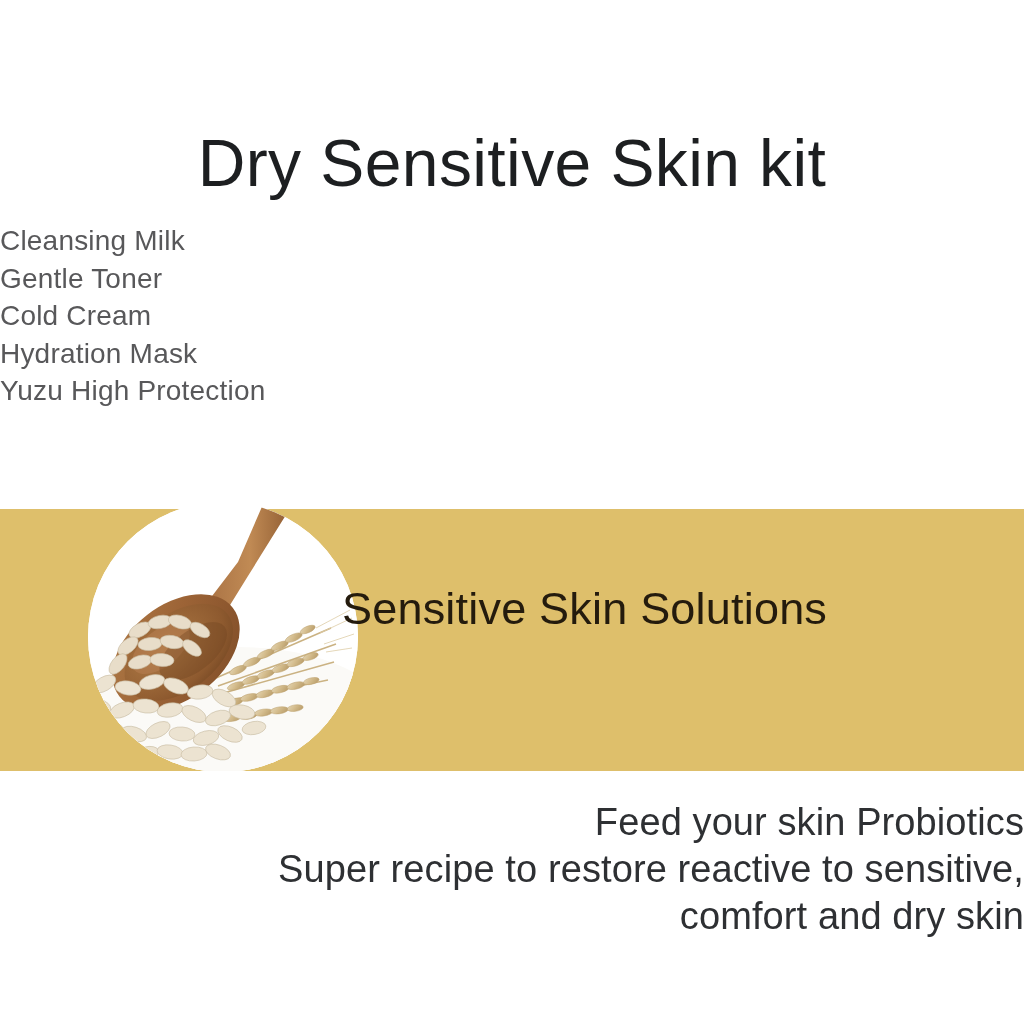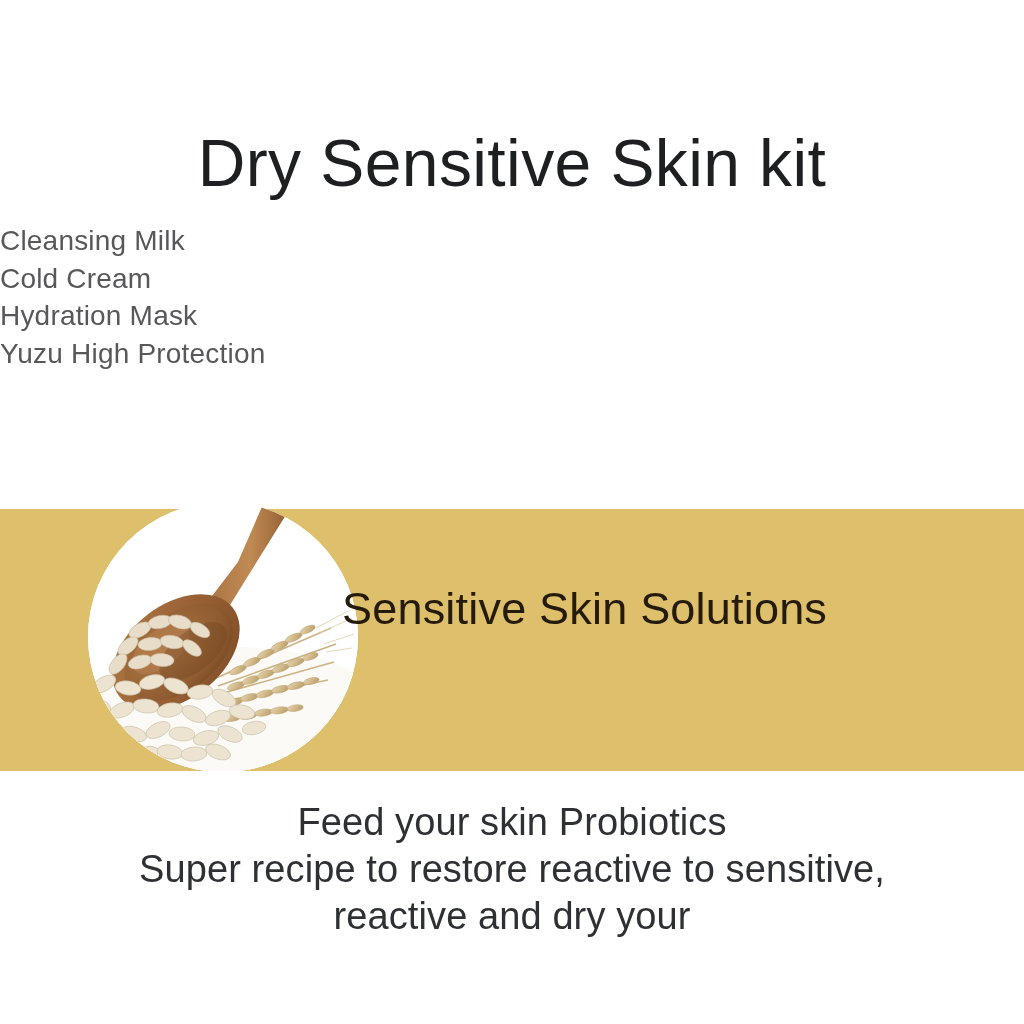--- a/index.html
+++ b/index.html
@@ -120,21 +120,21 @@
     top: 771px;
     width: 1024px;
     height: 253px;
     background: #ffffff;
   }
   .promo-text {
     position: absolute;
     left: 0;
     top: 28px;
     width: 1024px;
-    text-align: center;
+    text-align: right;
   }
   .promo-line {
     font-family: "Liberation Sans", sans-serif;
     font-weight: 400;
     font-size: 38px;
     line-height: 47px;
     letter-spacing: 0.1px;
     color: #2e3033;
     white-space: nowrap;
   }
@@ -143,20 +143,21 @@
 <body>
 
 <div id="page">
 
   <div class="top-section">
 
     <div class="kit-title">Dry Sensitive Skin kit</div>
 
     <div class="product-list">
       <div class="product-item">Cleansing Milk</div>
+      <div class="product-item">Gentle Toner</div>
       <div class="product-item">Cold Cream</div>
       <div class="product-item">Hydration Mask</div>
       <div class="product-item">Yuzu High Protection</div>
     </div>
 
   </div>
 
   <div class="brand-band"></div>
 
   <div class="photo-circle">
@@ -297,17 +298,17 @@
   </div>
 
   <div class="brand-text">
     <div class="brand-tagline">Sensitive Skin Solutions</div>
   </div>
 
   <div class="bottom-section">
     <div class="promo-text">
       <div class="promo-line">Feed your skin Probiotics</div>
       <div class="promo-line">Super recipe to restore reactive to sensitive,</div>
-      <div class="promo-line">reactive and dry your</div>
+      <div class="promo-line">comfort and dry skin</div>
     </div>
   </div>
 
 </div>
 
 </body></html>

